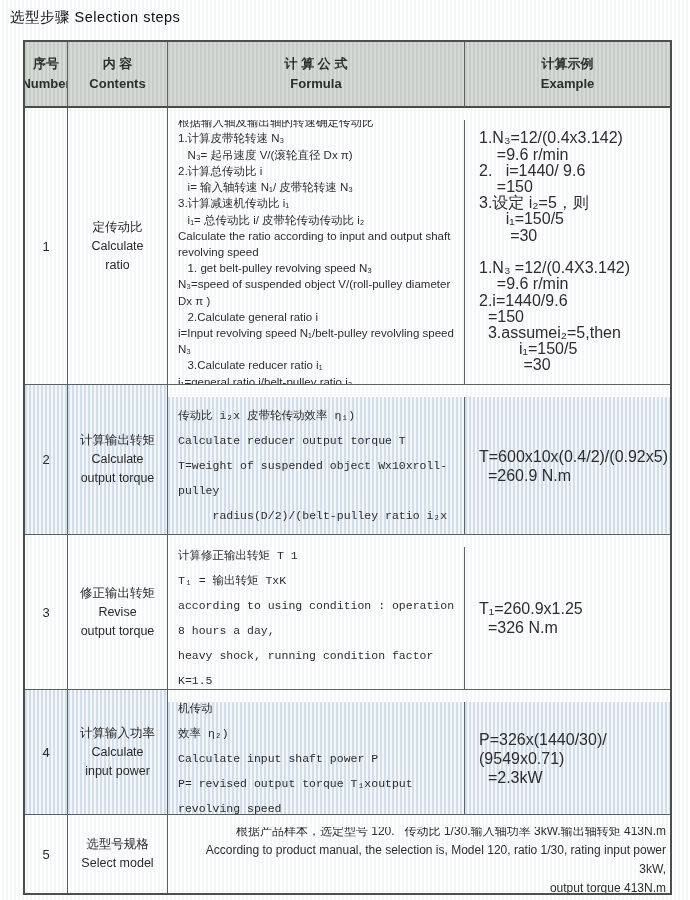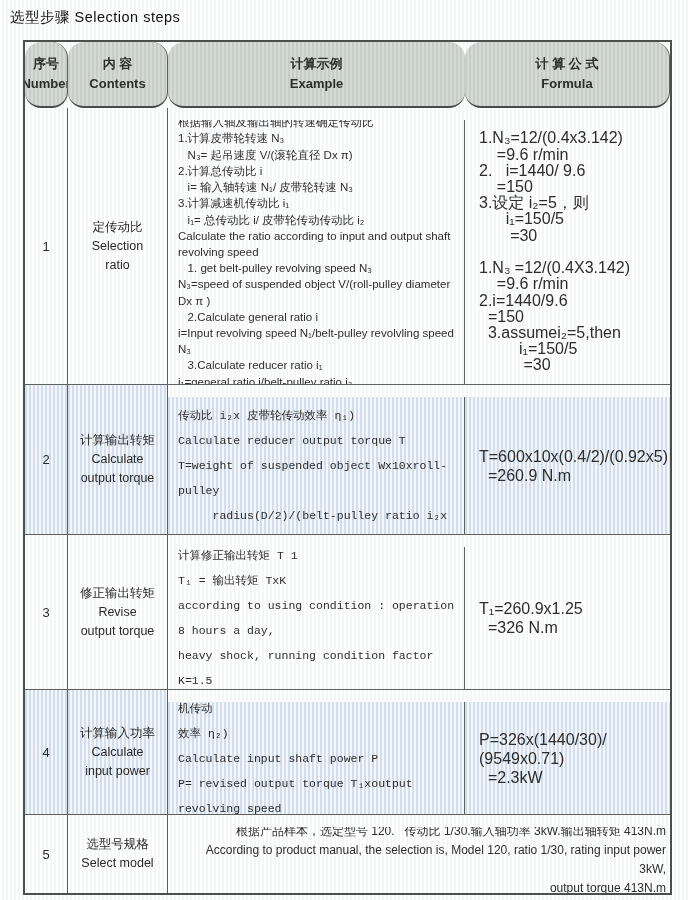--- a/index.html
+++ b/index.html
@@ -26,21 +26,21 @@
     border-bottom:1px solid #5d625e;
     box-sizing:border-box;
     overflow:hidden;
   }
   .lc{border-right:none;}
   .lr{border-bottom:none;text-align:right;}
   .h{
     background:repeating-linear-gradient(90deg,#c6ccc8 0px,#c6ccc8 2px,#d6dad7 2px,#d6dad7 4px);
     border-bottom:2px solid #474c48;
     display:flex;flex-direction:column;align-items:center;justify-content:center;
-    font-size:13px;font-weight:bold;color:#2b2f2c;line-height:20px;text-align:center;border-radius:16px;
+    font-size:13px;font-weight:bold;color:#2b2f2c;line-height:20px;text-align:center;
   }
   .shade{
     background:repeating-linear-gradient(90deg,#cddff2 0px,#cddff2 2px,#f8f5f2 2px,#f8f5f2 4px);
   }
   .num{
     display:flex;align-items:center;justify-content:center;
     font-size:13px;color:#2a2a2a;
   }
   .content{
     display:flex;align-items:center;justify-content:center;
@@ -71,32 +71,32 @@
 <div class="tbl">
 
   <div class="cell h">
     <div>序号</div>
     <div>Number</div>
   </div>
   <div class="cell h">
     <div>内  容</div>
     <div>Contents</div>
   </div>
+  <div class="cell h">
+    <div>计 算 公 式</div>
+    <div>Formula</div>
+  </div>
   <div class="cell h lc">
     <div>计算示例</div>
     <div>Example</div>
   </div>
-  <div class="cell h">
-    <div>计 算 公 式</div>
-    <div>Formula</div>
-  </div>
 
   <div class="cell num">1</div>
   <div class="cell content">定传动比
-Selection
+Calculate
 ratio</div>
   <div class="cell formula r1">
     <div class="inner">根据输入轴及输出轴的转速确定传动比
 1.计算皮带轮转速 N₃
    N₃= 起吊速度 V/(滚轮直径 Dx π)
 2.计算总传动比 i
    i= 输入轴转速 N₁/ 皮带轮转速 N₃
 3.计算减速机传动比 i₁
    i₁= 总传动比 i/ 皮带轮传动传动比 i₂
 Calculate the ratio according to input and output shaft

